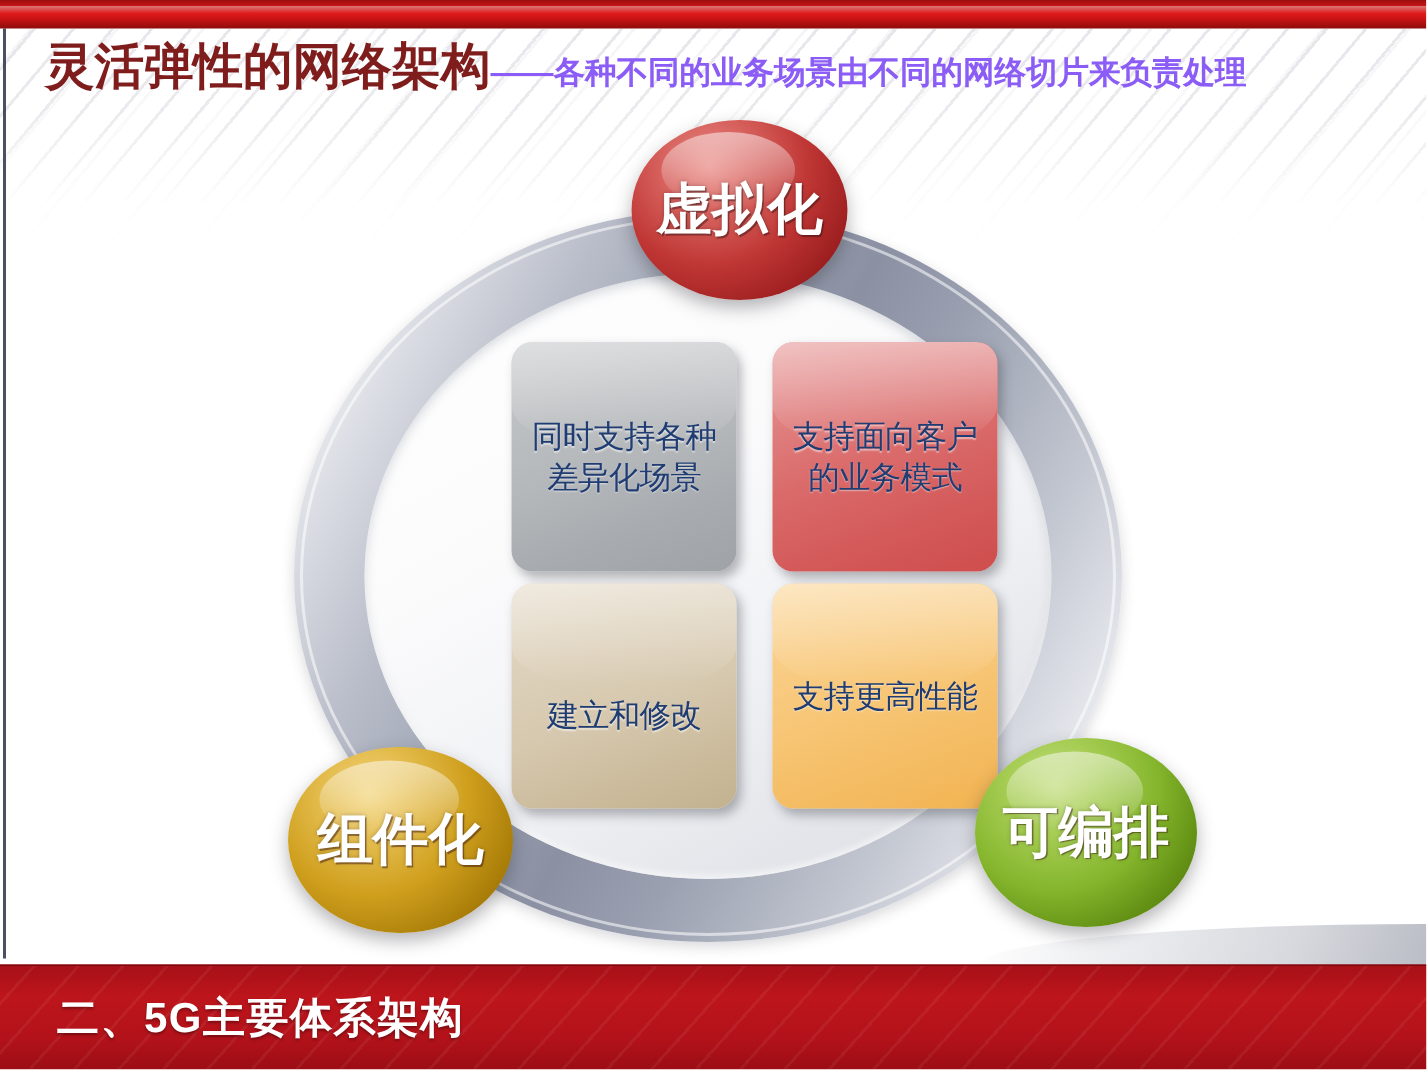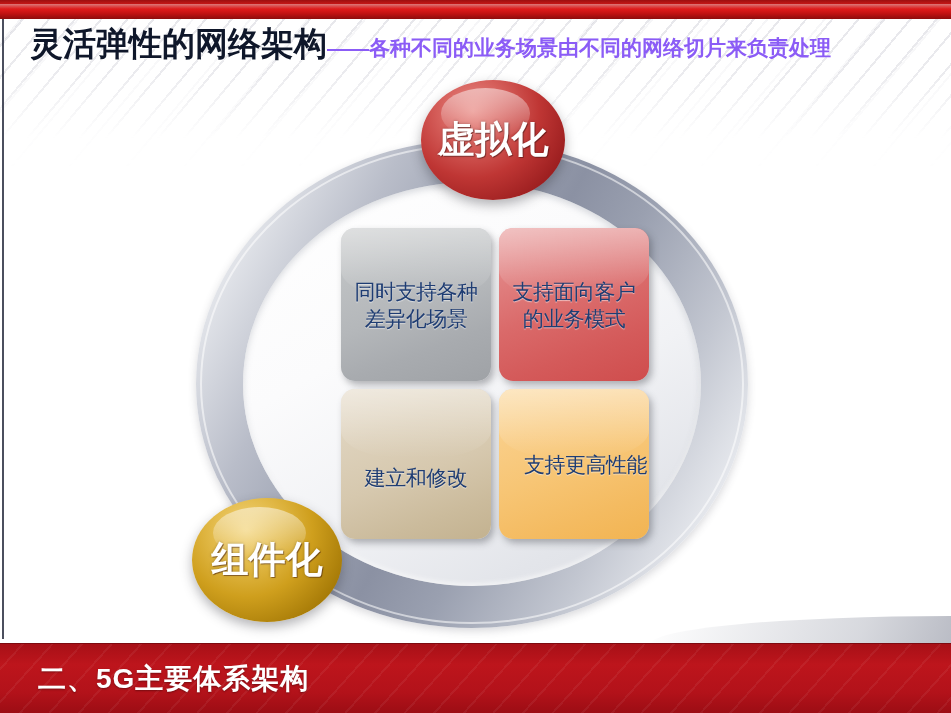--- a/index.html
+++ b/index.html
@@ -91,21 +91,21 @@
     left: 30px; top: 24px;
     width: 915px;
     height: 46px;
     display: flex;
     align-items: baseline;
     white-space: nowrap;
   }
   .title-main {
     font-size: 33px;
     font-weight: bold;
-    color: #0f172a;
+    color: #7f1d1d;
     letter-spacing: 0px;
     line-height: 40px;
     text-shadow: 0 1px 0 rgba(255,255,255,.6);
   }
   .title-sub {
     font-size: 21px;
     font-weight: bold;
     color: #8b5cf6;
     line-height: 28px;
     letter-spacing: 0px;
@@ -164,21 +164,21 @@
   }
 
   
   .boxes {
     position: absolute;
     left: 341px; top: 228px;
     width: 358px; height: 311px;
     display: grid;
     grid-template-columns: 150px 150px;
     grid-template-rows: 153px 150px;
-    gap: 8px 8px;
+    gap: 8px 24px;
   }
   .box {
     position: relative;
     border-radius: 14px;
     box-shadow: 3px 4px 7px rgba(60,62,72,.38);
     display: flex;
     align-items: center;
     justify-content: center;
     overflow: hidden;
   }
@@ -211,21 +211,20 @@
     background: linear-gradient(160deg,
         #e89a9a 0%, #e18282 24%, #da6a6a 50%, #d45a5a 75%, #cf4d4d 100%);
   }
   .box-tan {
     background: linear-gradient(160deg,
         #e6dccb 0%, #ddd1bb 28%, #d6c8ae 55%, #cbbb9c 80%, #c3b290 100%);
   }
   .box-orange {
     background: linear-gradient(160deg,
         #fbd79a 0%, #f9cd86 26%, #f7c574 52%, #f4bb61 78%, #f2b452 100%);
-    justify-content: flex-end;
   }
 
   
   .sphere {
     position: absolute;
     border-radius: 50%;
     display: flex;
     align-items: center;
     justify-content: center;
     box-shadow: 0 5px 12px rgba(40,40,50,.35);
@@ -368,20 +367,23 @@
     </div>
 
     <div class="sphere sphere-top">
       <span class="sphere-label">虚拟化</span>
     </div>
 
     <div class="sphere sphere-left">
       <span class="sphere-label">组件化</span>
     </div>
 
+    <div class="sphere sphere-right">
+      <span class="sphere-label">可编排</span>
+    </div>
 
   </div>
 
   <div class="swoosh"></div>
 
   <div class="footer">
     <span class="footer-text">二、5G主要体系架构</span>
   </div>
 
 </div>

